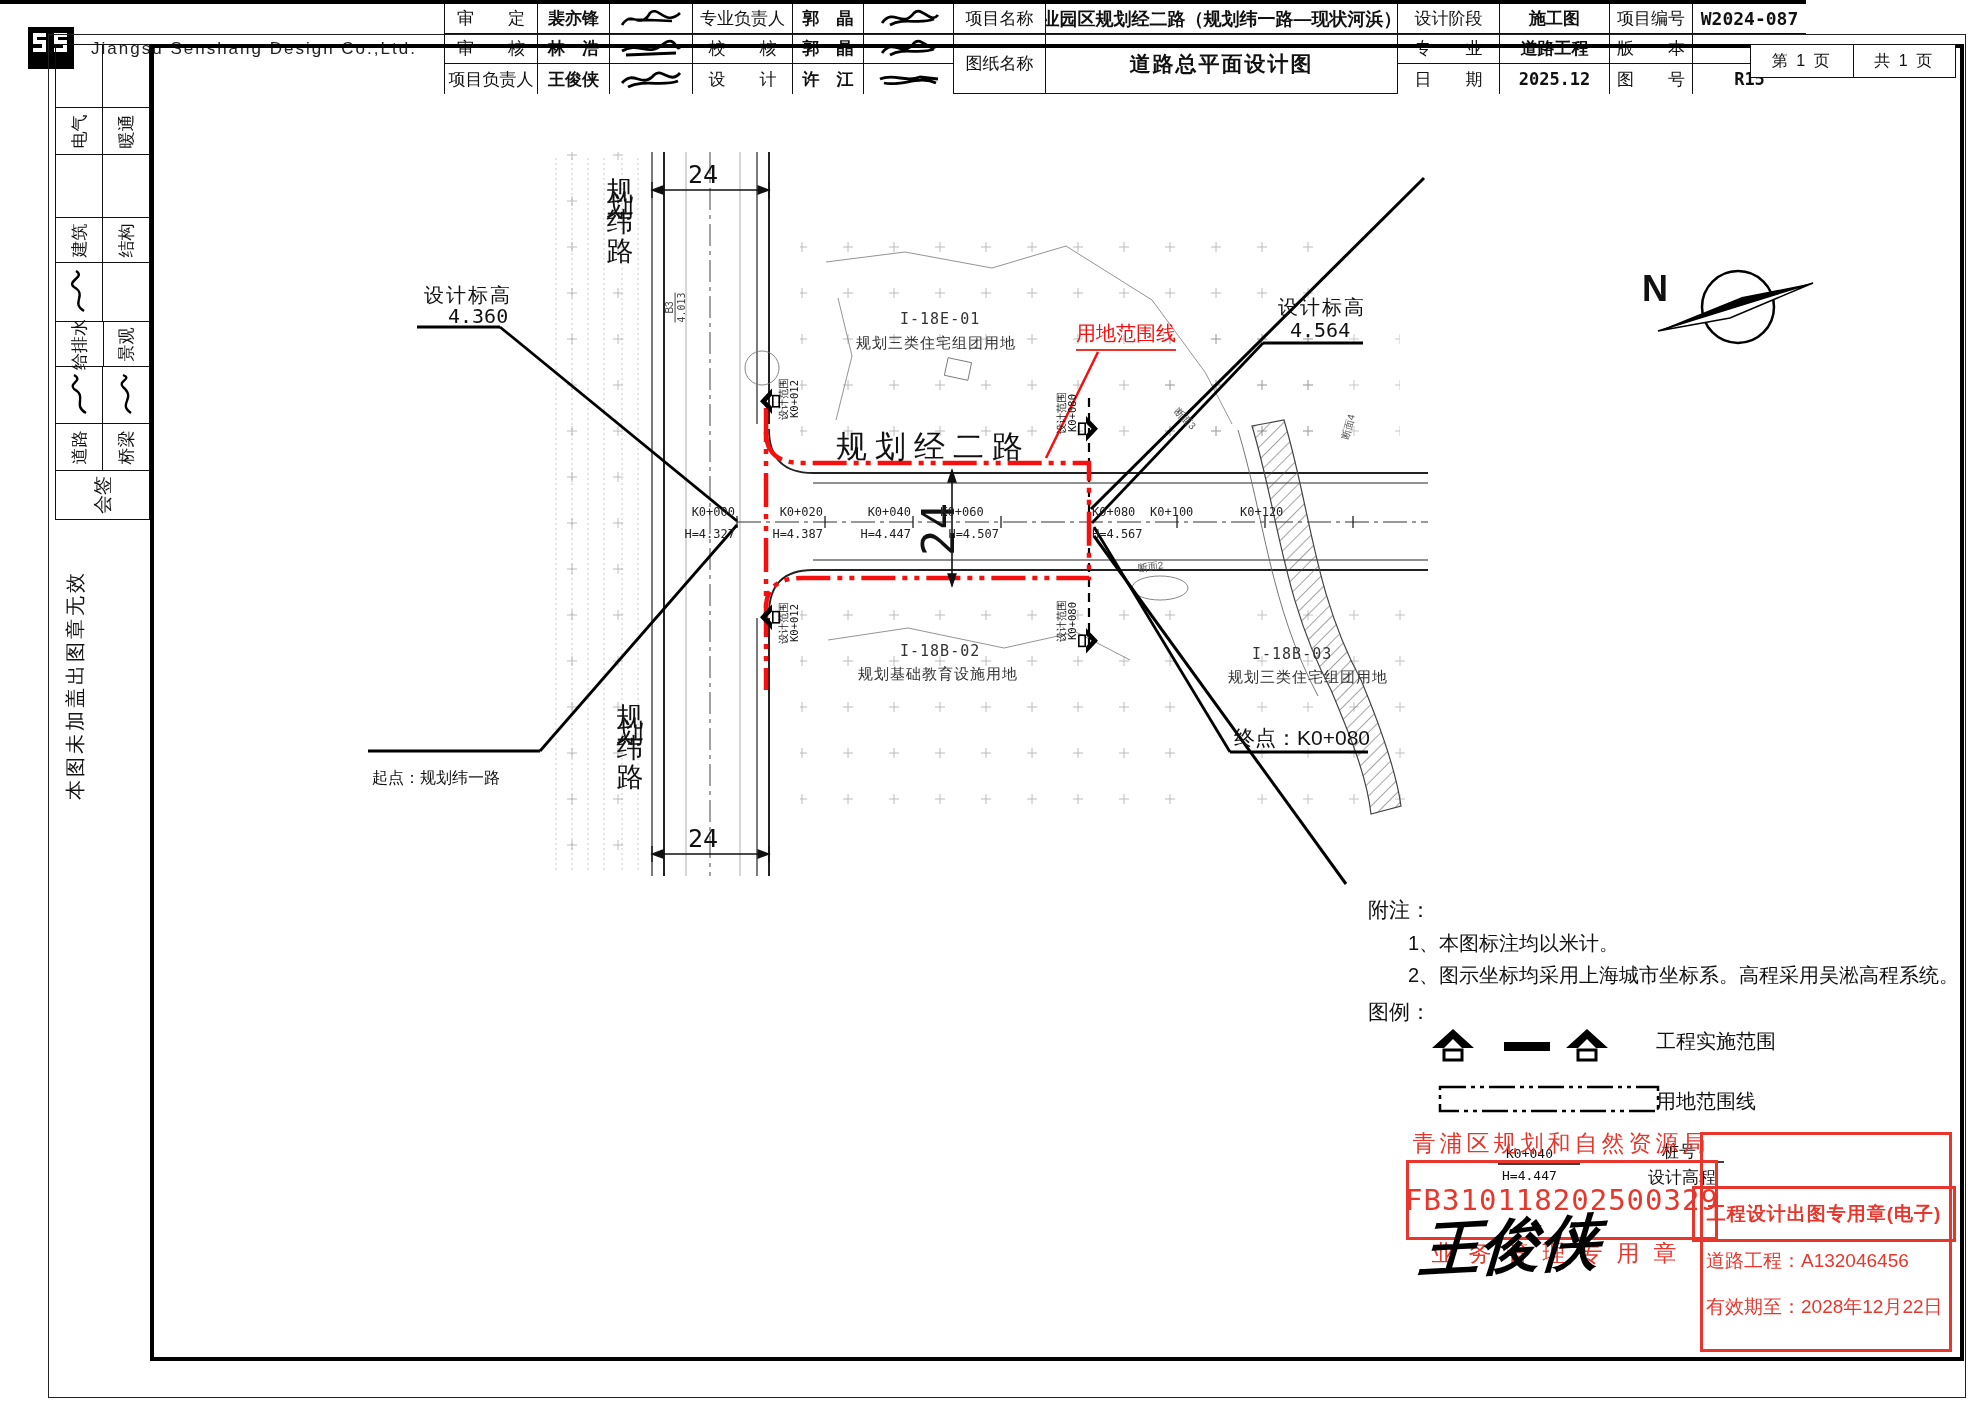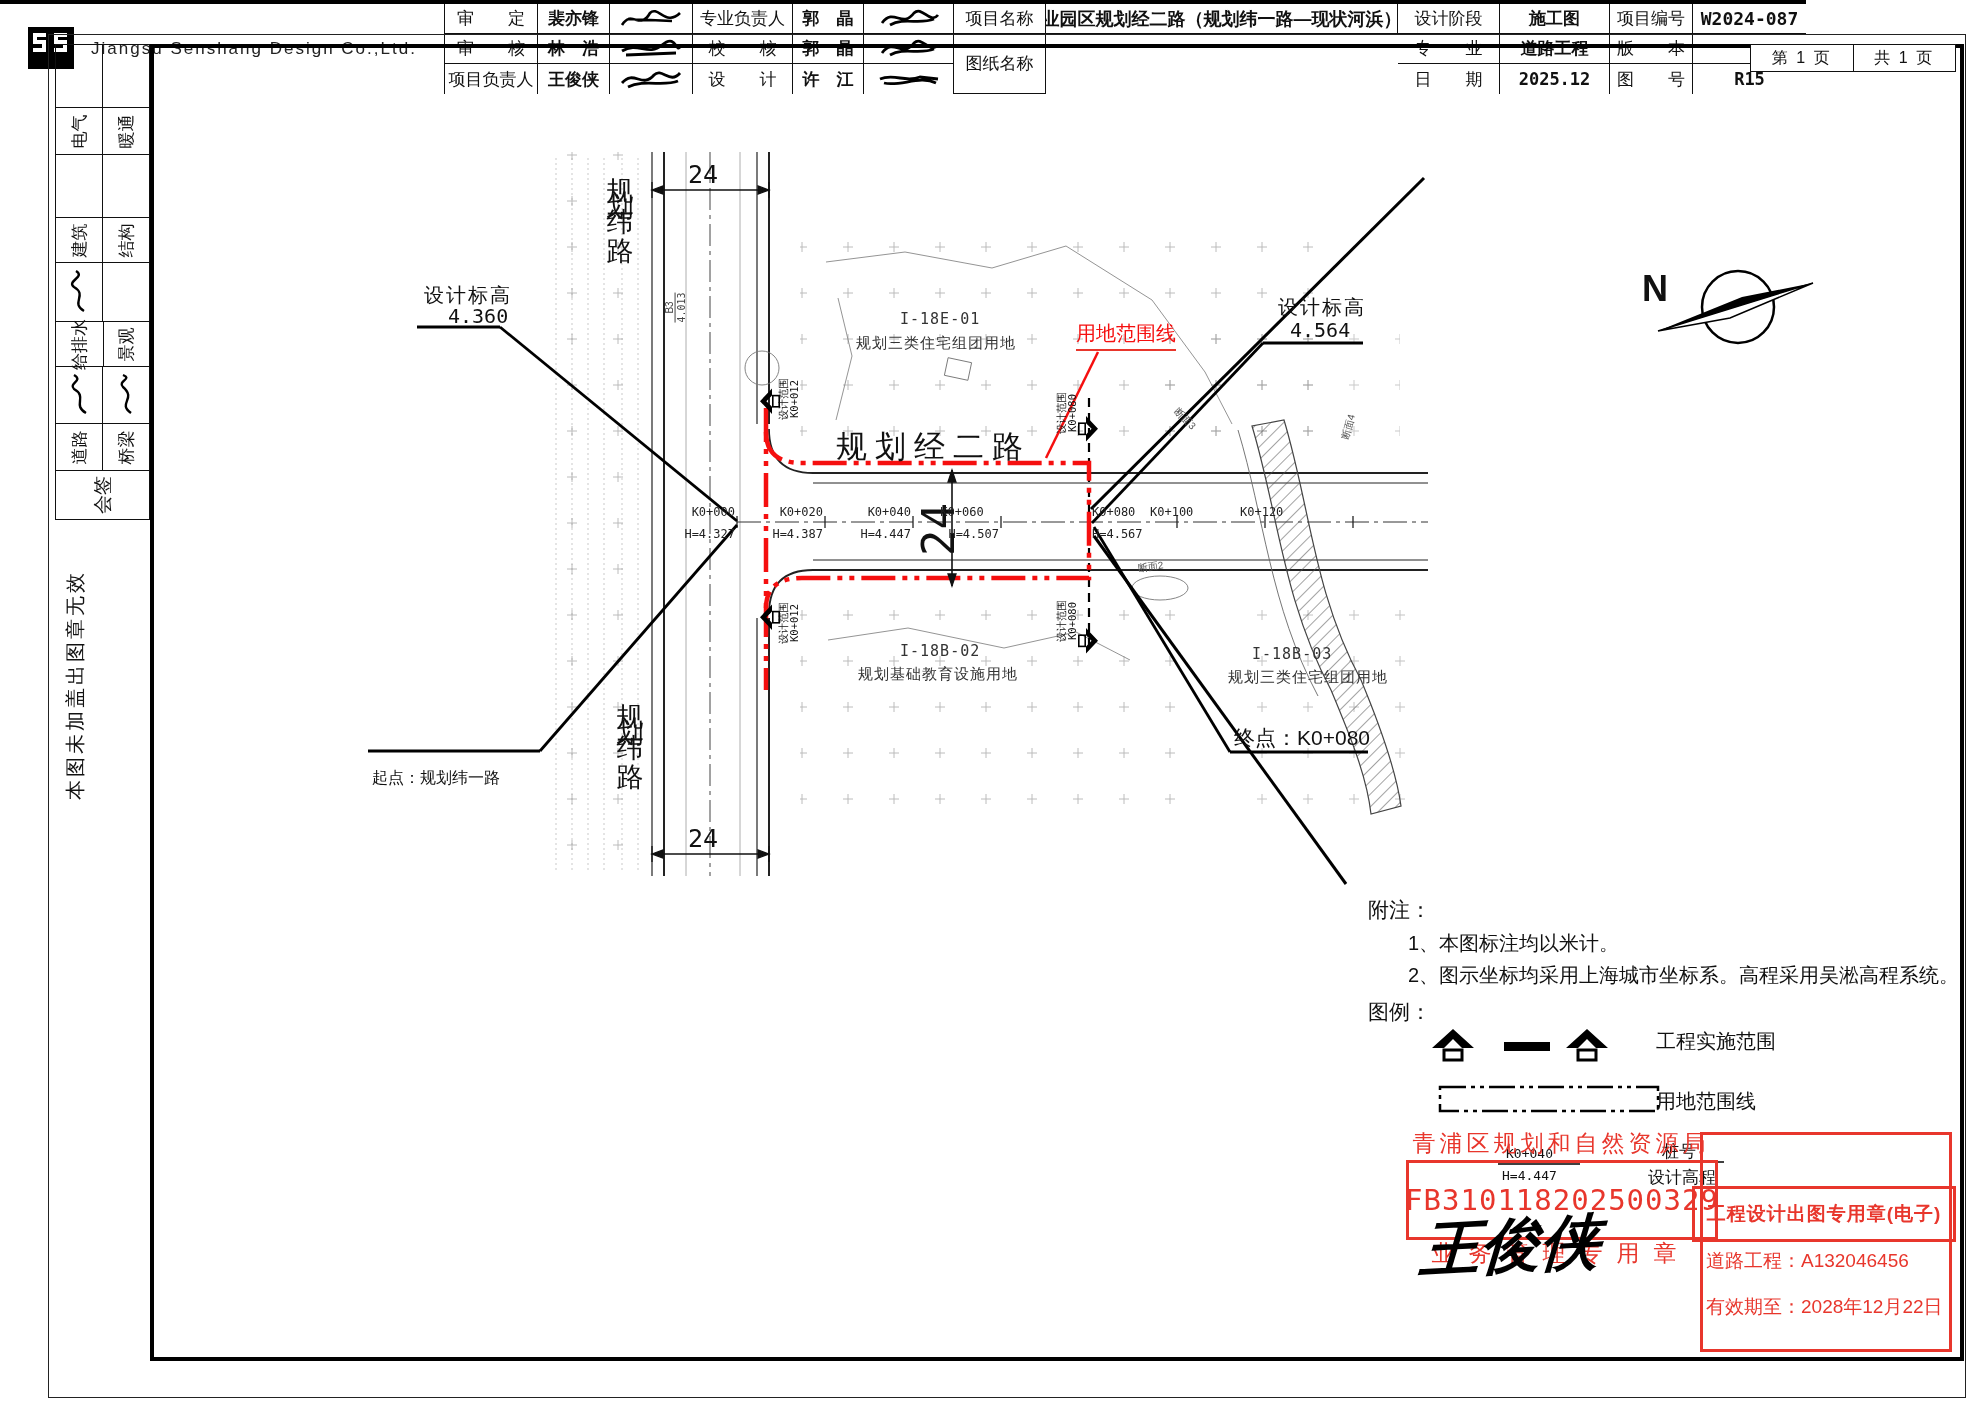--- a/index.html
+++ b/index.html
@@ -13,21 +13,21 @@
   .frame-inner{left:150px;top:44px;width:1806px;height:1309px;border:4px solid #000;}
   
   .sidebar{left:55px;top:44px;width:95px;border:1.5px solid #111;box-sizing:border-box;}
   .sb-row{display:flex;border-bottom:1.2px solid #111;}
   .sb-row:last-child{border-bottom:none;}
   .sb-cell{width:50%;display:flex;align-items:center;justify-content:center;border-right:1.2px solid #111;overflow:visible;}
   .sb-cell:last-child{border-right:none;}
   .sb-foot{display:flex;align-items:center;justify-content:center;}
   .vrot{display:block;transform:rotate(-90deg);white-space:nowrap;font-size:17px;}
   
-  .pgbox{left:1750px;top:44px;width:206px;height:28px;display:flex;border:1.5px solid #111;box-sizing:border-box;background:#fff;}
+  .pgbox{left:1750px;top:44px;width:206px;height:34px;display:flex;border:1.5px solid #111;box-sizing:border-box;background:#fff;}
   .pgcell{width:50%;display:flex;align-items:center;justify-content:center;font-size:16px;letter-spacing:2px;}
   .pgcell:first-child{border-right:1.2px solid #111;}
   
   .tblock{left:150px;top:1263px;width:1806px;height:90px;display:grid;z-index:3;
     grid-template-columns:445px 93px 72px 83px 100px 71px 90px 92px 352px 102px 110px 83px 113px;
     grid-template-rows:30px 30px 30px;border-top:4px solid #000;box-sizing:content-box;background:transparent;}
   .tc{border-right:1.2px solid #111;border-bottom:1.2px solid #111;display:flex;align-items:center;justify-content:center;
       font-size:17px;overflow:hidden;white-space:nowrap;}
   .tc.last{border-right:none;}
   .tc.bot{border-bottom:none;}
@@ -419,20 +419,21 @@
       </svg>
   </div>
   <div class="tc" style="grid-row:2;grid-column:5">校　　核</div>
   <div class="tc bold" style="grid-row:2;grid-column:6">郭　晶</div>
   <div class="tc" style="grid-row:2;grid-column:7">
     <svg width="66" height="24">
         <path d="M6,16 C18,0 26,22 38,6 C46,-2 54,18 62,8 M14,18 C28,10 44,18 58,12" stroke="#000" stroke-width="2.8" fill="none"></path>
       </svg>
   </div>
   <div class="tc" style="grid-row:2/4;grid-column:8">图纸名称</div>
+  <div class="tc bold" style="grid-row:2/4;grid-column:9;font-size:21px;letter-spacing:2px">道路总平面设计图</div>
   <div class="tc" style="grid-row:2;grid-column:10">专　　业</div>
   <div class="tc bold" style="grid-row:2;grid-column:11">道路工程</div>
   <div class="tc" style="grid-row:2;grid-column:12">版　　本</div>
   <div class="tc bold cad last" style="grid-row:2;grid-column:13"></div>
 
   <div class="tc bot" style="grid-row:3;grid-column:2">项目负责人</div>
   <div class="tc bold bot" style="grid-row:3;grid-column:3">王俊侠</div>
   <div class="tc bot" style="grid-row:3;grid-column:4">
     <svg width="66" height="24">
         <path d="M4,16 C16,2 24,22 36,8 C44,0 52,18 62,6 M10,20 C26,12 46,20 60,14" stroke="#000" stroke-width="2.8" fill="none"></path>

